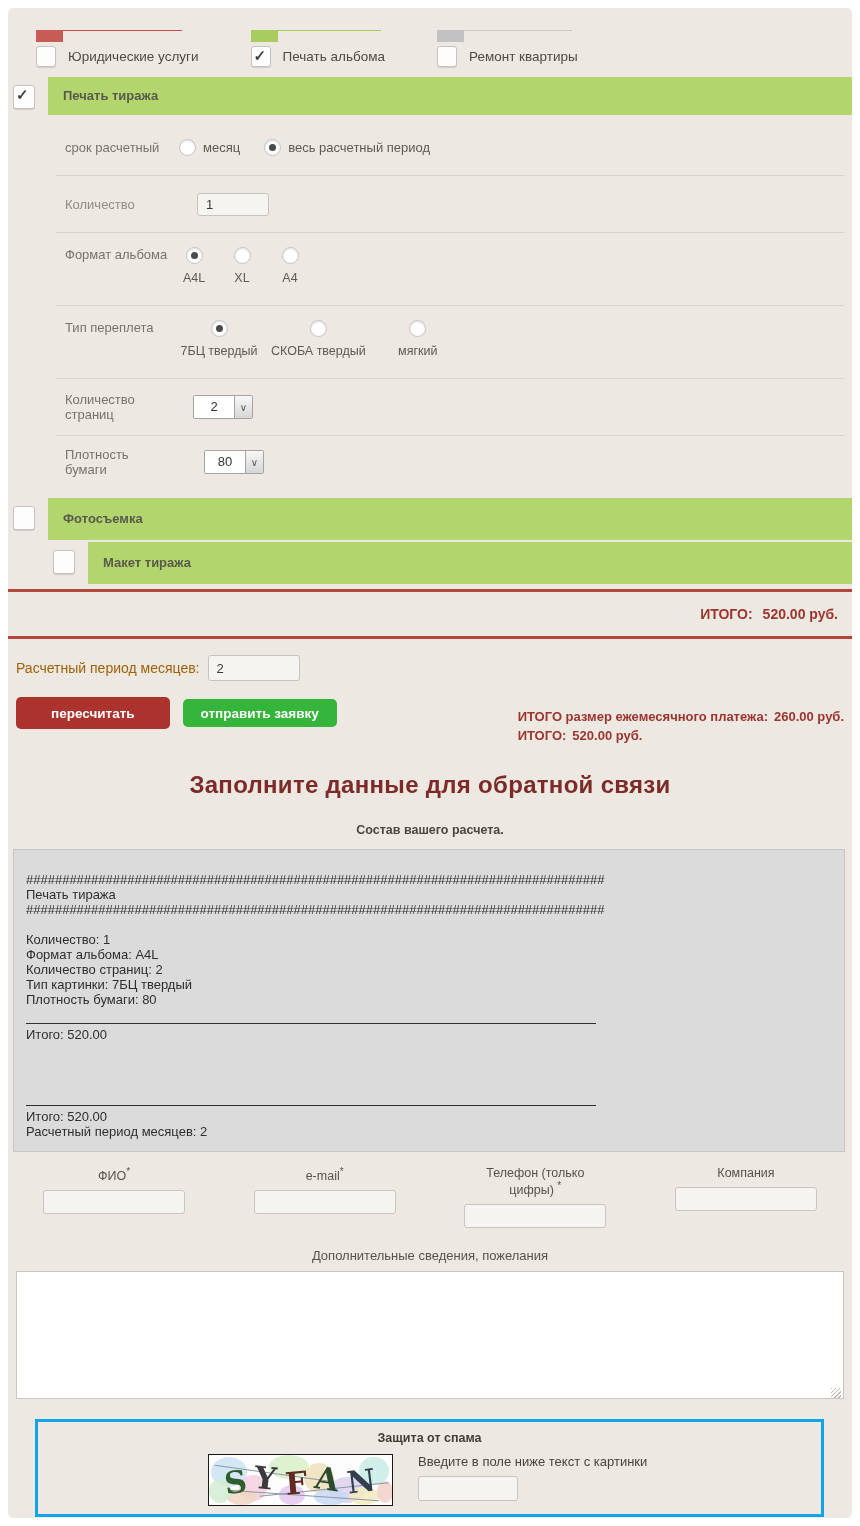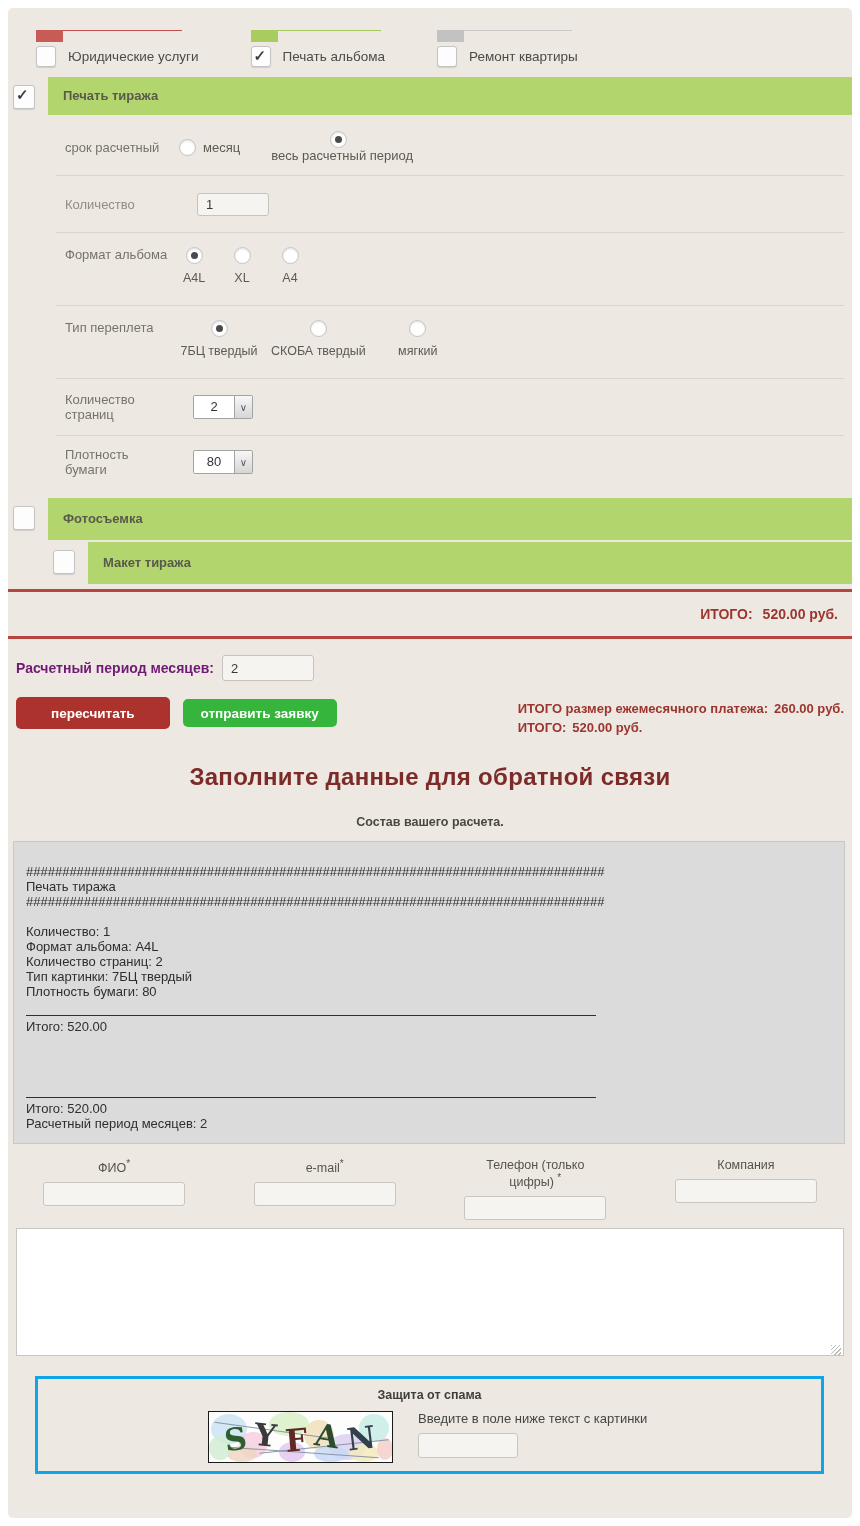--- a/index.html
+++ b/index.html
@@ -35,31 +35,31 @@
   .acc-row { display:flex; align-items:flex-start; margin-top:10px; }
   .acc-row .cb { margin:8px 0 0 5px; }
   .acc-bar { flex:1; margin-left:13px; background:#b2d56e; height:38px; line-height:38px;
              padding-left:15px; font-size:13px; font-weight:bold; color:#595a4c; }
   .acc-bar.tall { height:42px; line-height:42px; }
   .acc-row.tight { margin-top:2px;padding-left:40px; }
 
   
   .form-body { margin-left:48px; padding-top:4px; }
   .frow { display:flex; align-items:center; border-bottom:1px solid #d9d4ce; margin-right:8px; padding-left:9px; }
-  .frow:last-child { border-bottom:none; }
+  .frow:last-child { border-bottom:none;gap:11px; }
   .frow-term { height:57px; }
   .frow-qty { height:57px; }
   .frow-fmt, .frow-bind { height:73px; align-items:flex-start; padding-top:14px; }
   .frow-pages { height:57px; }
   .frow-dens { height:52px; }
   .flabel { font-size:13px; color:#75746c; width:108px; flex:0 0 auto; }
   .flabel.light { color:#908d85; }
   .inline-radio { display:flex; align-items:center; margin-left:6px; }
   .inline-radio .rlabel { margin-left:7px; font-size:13px; color:#5b5a53; }
-  .inline-radio + .inline-radio { margin-left:24px;flex-direction:column; }
+  .inline-radio + .inline-radio { margin-left:24px; }
   .stack-opts { display:flex; }
   .stack-opt { display:flex; flex-direction:column; align-items:center; margin-right:6px; }
   .stack-opt .slabel { margin-top:7px; font-size:12.5px; color:#5b5a53; white-space:nowrap; }
   .frow-fmt .stack-opt { width:42px; }
   .frow-bind .stack-opt { min-width:92px; }
   .tinput { background:#f6f4f1; border:1px solid #c6c3bd; border-radius:3px; height:23px; width:72px;
             font-size:13px; color:#3a3a34; padding:0 8px; font-family:"Liberation Sans",sans-serif; }
   .frow-qty .tinput { margin-left:24px; }
   .sel { display:inline-flex; border:1px solid #a3a3a3; border-radius:2px; height:24px; overflow:hidden;
          background:#fff; margin-left:20px; }
@@ -69,29 +69,29 @@
 
   
   .total-strip { margin-top:5px; border-top:3px solid #b5473f; border-bottom:3px solid #b5473f;
                  padding:13px 14px 13px 0; text-align:right; }
   .maroon { color:#9c352e; font-weight:bold; }
   .total-strip span { font-size:14px; }
   .total-strip .tlabel { margin-right:10px; }
 
   
   .period-row { display:flex; align-items:center; margin:16px 0 0 8px; }
-  .period-row .plabel { font-size:14px; font-weight:bold; color:#701a75; }
+  .period-row .plabel { font-size:14px; font-weight:normal; color:#a16207; }
   .period-row .tinput { margin-left:8px; width:92px; height:26px; }
   .actions-row { display:flex; justify-content:space-between; align-items:flex-start; margin:16px 8px 0 8px; }
   .btns { display:flex; align-items:flex-start; }
   .btn { border:none; border-radius:5px; color:#fff; font-weight:bold; font-size:13.5px; cursor:pointer;
          font-family:"Liberation Sans",sans-serif; }
   .btn-recalc { background:#ac322e; height:32px; padding:0 35px; }
   .btn-send { background:#35b53b; height:28px; padding:0 18px; margin-left:13px; margin-top:2px; }
-  .totals2 { font-size:13px; line-height:19px; margin-top:2px; }
+  .totals2 { font-size:13px; line-height:19px; margin-top:10px; }
   .totals2 .vlabel { margin-right:6px; }
 
   
   .fb-heading { margin-top:26px; text-align:center; font-size:24px; font-weight:bold; color:#7c2b28; letter-spacing:.3px; }
   .sum-title { margin-top:24px; text-align:center; font-size:12.5px; font-weight:bold; color:#49483f; }
   .sum-box { margin:12px 7px 0 5px; background:#dbdbdb; border:1px solid #c7c7c7; padding:22px 12px 12px 12px;
              font-size:13px; color:#2e2e2e; }
   .sum-line { line-height:15px; white-space:nowrap; overflow:hidden; }
   .sp8 { height:8px; } .sp15 { height:15px; } .sp55 { height:55px; }
   .sumline { border:none; border-top:1px solid #2f2f2f; width:570px; margin:8px 0 3px 0; }
@@ -308,20 +308,21 @@
       <div class="field">
         <div class="flbl"><span>Телефон (только цифры) </span><sup>*</sup></div>
         <input value="" style="">
       </div>
       <div class="field">
         <div class="flbl"><span>Компания</span></div>
         <input value="" style="">
       </div>
     </div>
 
+    <div class="notes-label">Дополнительные сведения, пожелания</div>
     <div class="notes-wrap">
       <textarea style=""></textarea>
       <span class="grip"></span>
     </div>
 
     <div class="spam-box">
       <div class="spam-title">Защита от спама</div>
       <div class="spam-content">
         <div class="captcha">
           <i style="left:2px;top:2px;width:36px;height:30px;background:#cde3f2"></i>

